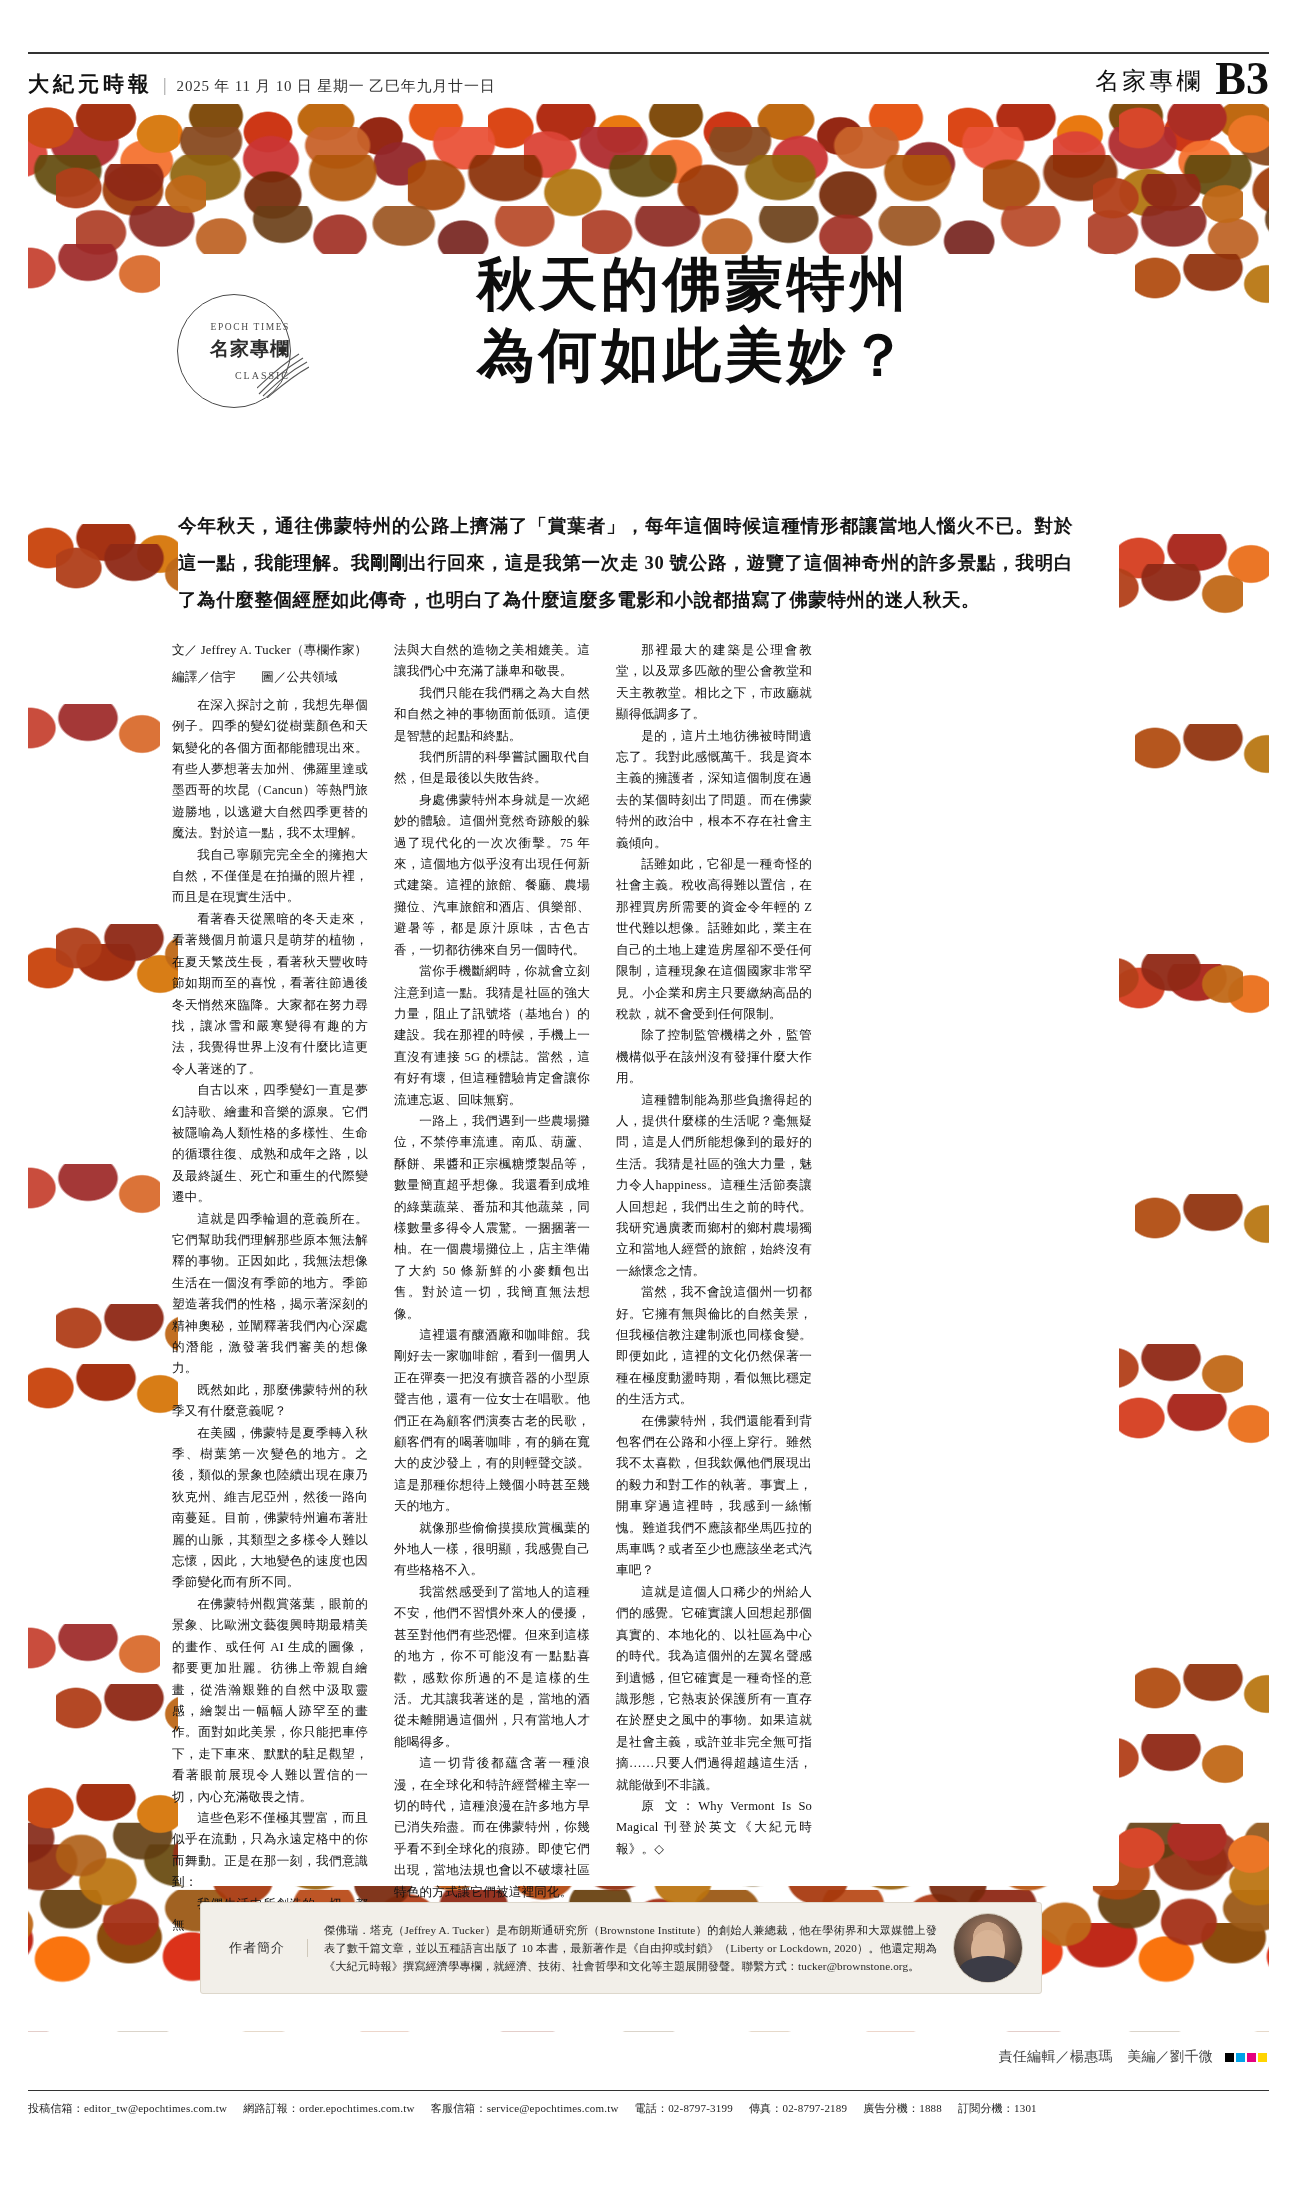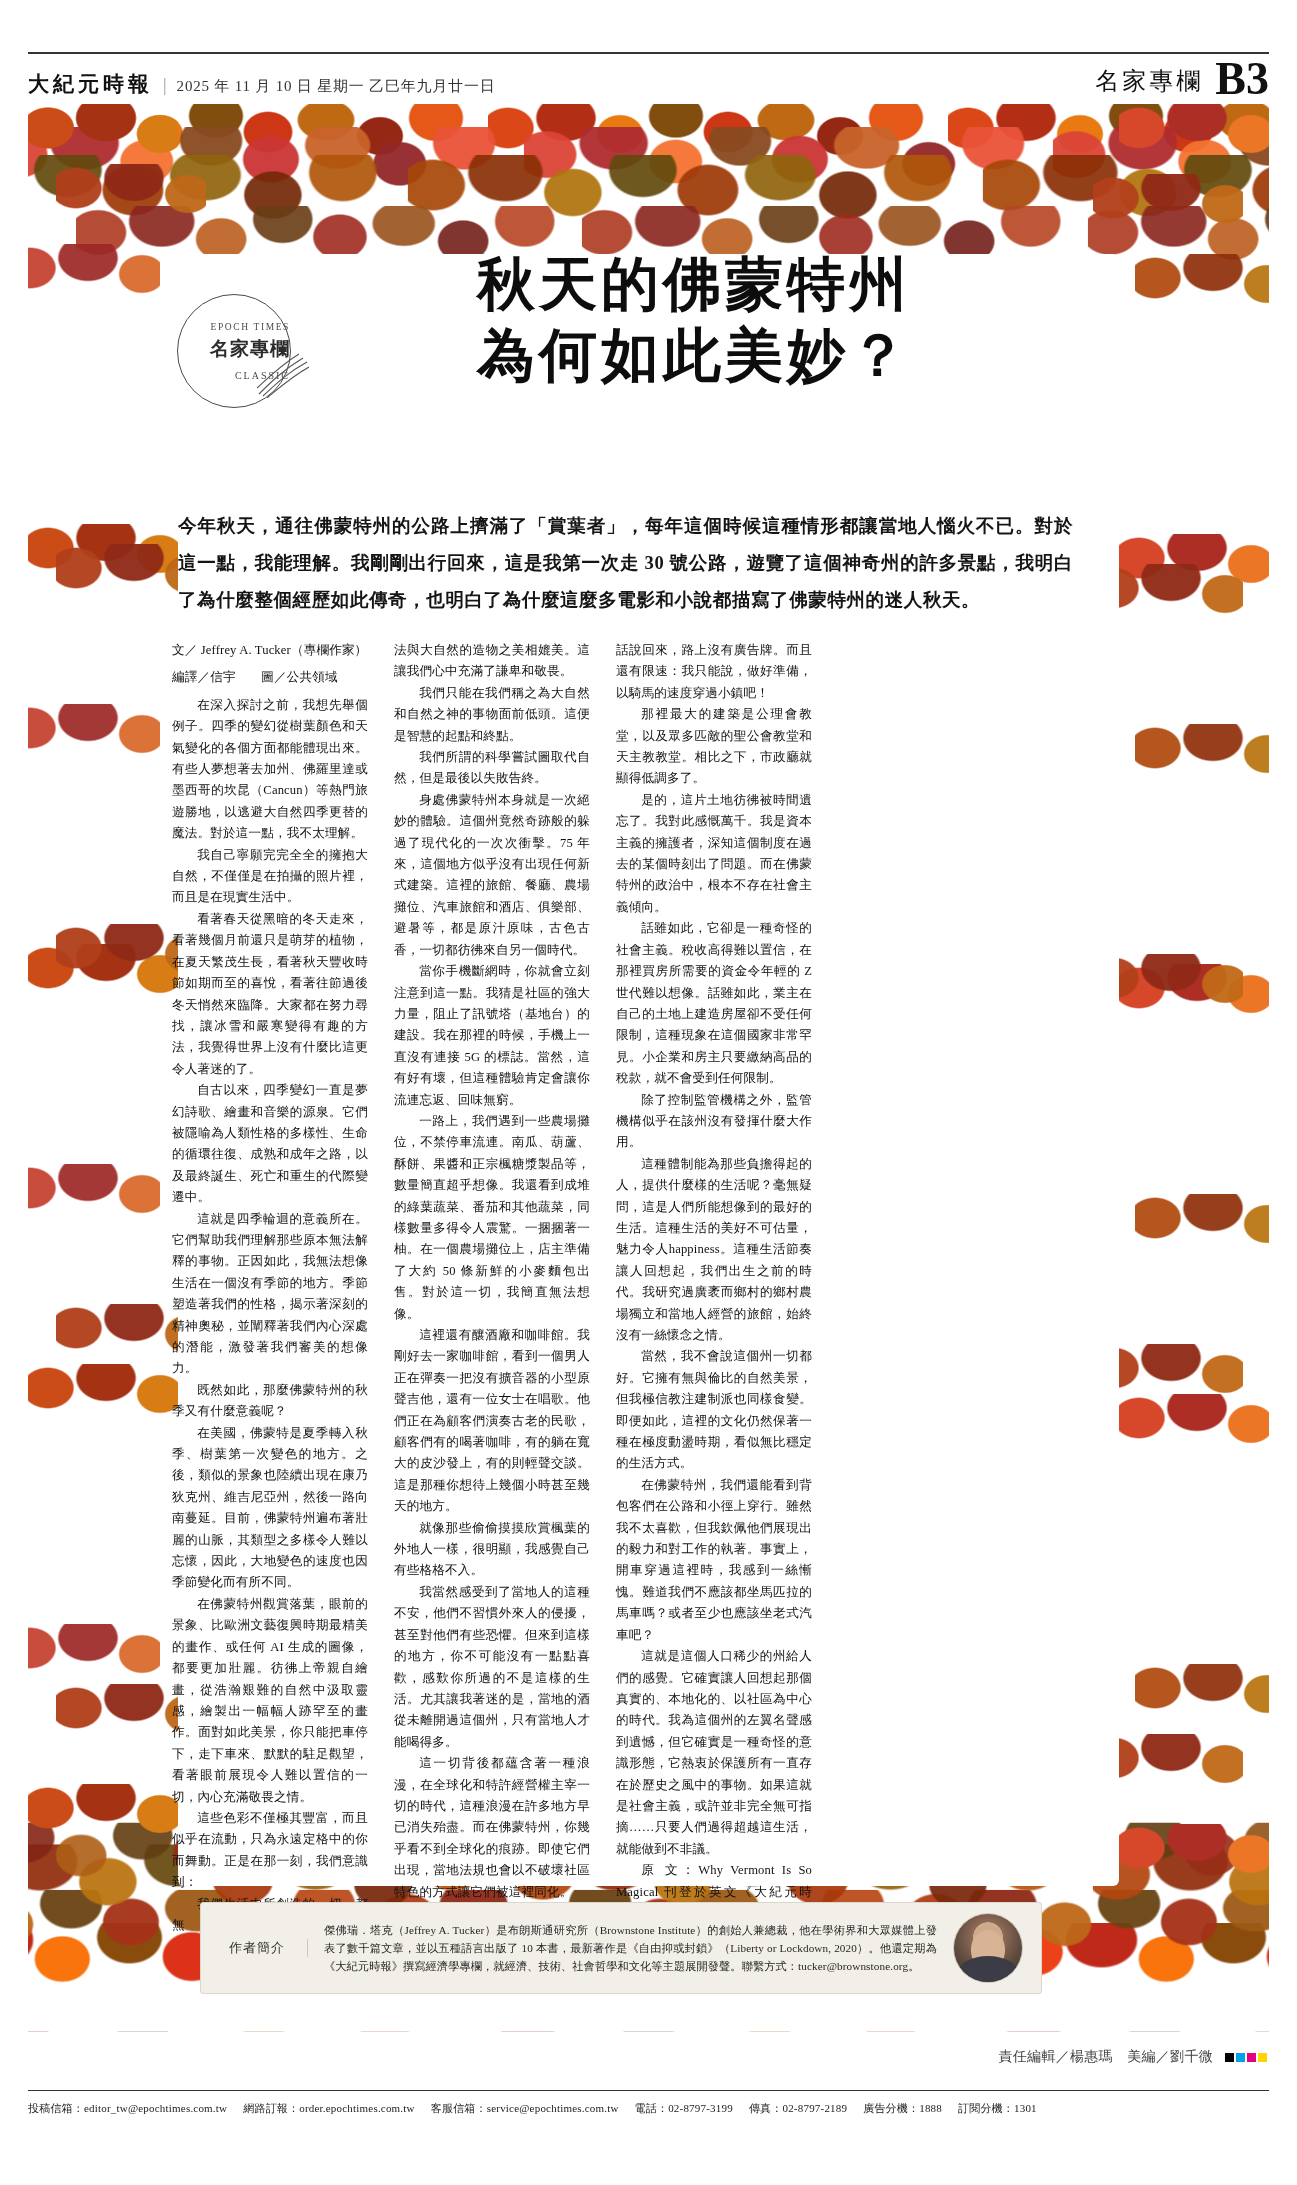--- a/index.html
+++ b/index.html
@@ -263,26 +263,25 @@
       <p>身處佛蒙特州本身就是一次絕妙的體驗。這個州竟然奇跡般的躲過了現代化的一次次衝擊。75 年來，這個地方似乎沒有出現任何新式建築。這裡的旅館、餐廳、農場攤位、汽車旅館和酒店、俱樂部、避暑等，都是原汁原味，古色古香，一切都彷彿來自另一個時代。</p>
       <p>當你手機斷網時，你就會立刻注意到這一點。我猜是社區的強大力量，阻止了訊號塔（基地台）的建設。我在那裡的時候，手機上一直沒有連接 5G 的標誌。當然，這有好有壞，但這種體驗肯定會讓你流連忘返、回味無窮。</p>
       <p>一路上，我們遇到一些農場攤位，不禁停車流連。南瓜、葫蘆、酥餅、果醬和正宗楓糖漿製品等，數量簡直超乎想像。我還看到成堆的綠葉蔬菜、番茄和其他蔬菜，同樣數量多得令人震驚。一捆捆著一柚。在一個農場攤位上，店主準備了大約 50 條新鮮的小麥麵包出售。對於這一切，我簡直無法想像。</p>
       <p>這裡還有釀酒廠和咖啡館。我剛好去一家咖啡館，看到一個男人正在彈奏一把沒有擴音器的小型原聲吉他，還有一位女士在唱歌。他們正在為顧客們演奏古老的民歌，顧客們有的喝著咖啡，有的躺在寬大的皮沙發上，有的則輕聲交談。這是那種你想待上幾個小時甚至幾天的地方。</p>
       <p>就像那些偷偷摸摸欣賞楓葉的外地人一樣，很明顯，我感覺自己有些格格不入。</p>
       <p>我當然感受到了當地人的這種不安，他們不習慣外來人的侵擾，甚至對他們有些恐懼。但來到這樣的地方，你不可能沒有一點點喜歡，感歎你所過的不是這樣的生活。尤其讓我著迷的是，當地的酒從未離開過這個州，只有當地人才能喝得多。</p>
       <p>這一切背後都蘊含著一種浪漫，在全球化和特許經營權主宰一切的時代，這種浪漫在許多地方早已消失殆盡。而在佛蒙特州，你幾乎看不到全球化的痕跡。即使它們出現，當地法規也會以不破壞社區特色的方式讓它們被這裡同化。</p>
     </div>
 
     <div class="col">
-      <p class="noindent">話說回來，路上沒有廣告牌。而且還有限速：我只能說，做好準備，以騎馬的速度穿過小鎮吧！</p>
       <p>那裡最大的建築是公理會教堂，以及眾多匹敵的聖公會教堂和天主教教堂。相比之下，市政廳就顯得低調多了。</p>
       <p>是的，這片土地彷彿被時間遺忘了。我對此感慨萬千。我是資本主義的擁護者，深知這個制度在過去的某個時刻出了問題。而在佛蒙特州的政治中，根本不存在社會主義傾向。</p>
       <p>話雖如此，它卻是一種奇怪的社會主義。稅收高得難以置信，在那裡買房所需要的資金令年輕的 Z 世代難以想像。話雖如此，業主在自己的土地上建造房屋卻不受任何限制，這種現象在這個國家非常罕見。小企業和房主只要繳納高品的稅款，就不會受到任何限制。</p>
       <p>除了控制監管機構之外，監管機構似乎在該州沒有發揮什麼大作用。</p>
-      <p>這種體制能為那些負擔得起的人，提供什麼樣的生活呢？毫無疑問，這是人們所能想像到的最好的生活。這種生活的美好不可估量，魅力令人happiness。這種生活節奏讓人回想起，我們出生之前的時代。我研究過廣袤而鄉村的鄉村農場獨立和當地人經營的旅館，始終沒有一絲懷念之情。</p>
+      <p>這種體制能為那些負擔得起的人，提供什麼樣的生活呢？毫無疑問，這是人們所能想像到的最好的生活。我猜是社區的強大力量，魅力令人happiness。這種生活節奏讓人回想起，我們出生之前的時代。我研究過廣袤而鄉村的鄉村農場獨立和當地人經營的旅館，始終沒有一絲懷念之情。</p>
       <p>當然，我不會說這個州一切都好。它擁有無與倫比的自然美景，但我極信教注建制派也同樣食變。即便如此，這裡的文化仍然保著一種在極度動盪時期，看似無比穩定的生活方式。</p>
       <p>在佛蒙特州，我們還能看到背包客們在公路和小徑上穿行。雖然我不太喜歡，但我欽佩他們展現出的毅力和對工作的執著。事實上，開車穿過這裡時，我感到一絲慚愧。難道我們不應該都坐馬匹拉的馬車嗎？或者至少也應該坐老式汽車吧？</p>
       <p>這就是這個人口稀少的州給人們的感覺。它確實讓人回想起那個真實的、本地化的、以社區為中心的時代。我為這個州的左翼名聲感到遺憾，但它確實是一種奇怪的意識形態，它熱衷於保護所有一直存在於歷史之風中的事物。如果這就是社會主義，或許並非完全無可指摘……只要人們過得超越這生活，就能做到不非議。</p>
       <p class="endmark">原 文：Why Vermont Is So Magical 刊登於英文《大紀元時報》。◇</p>
     </div>
 
   </div>
 
   <div class="biobox">
     <div class="bio-label">作者簡介</div>

